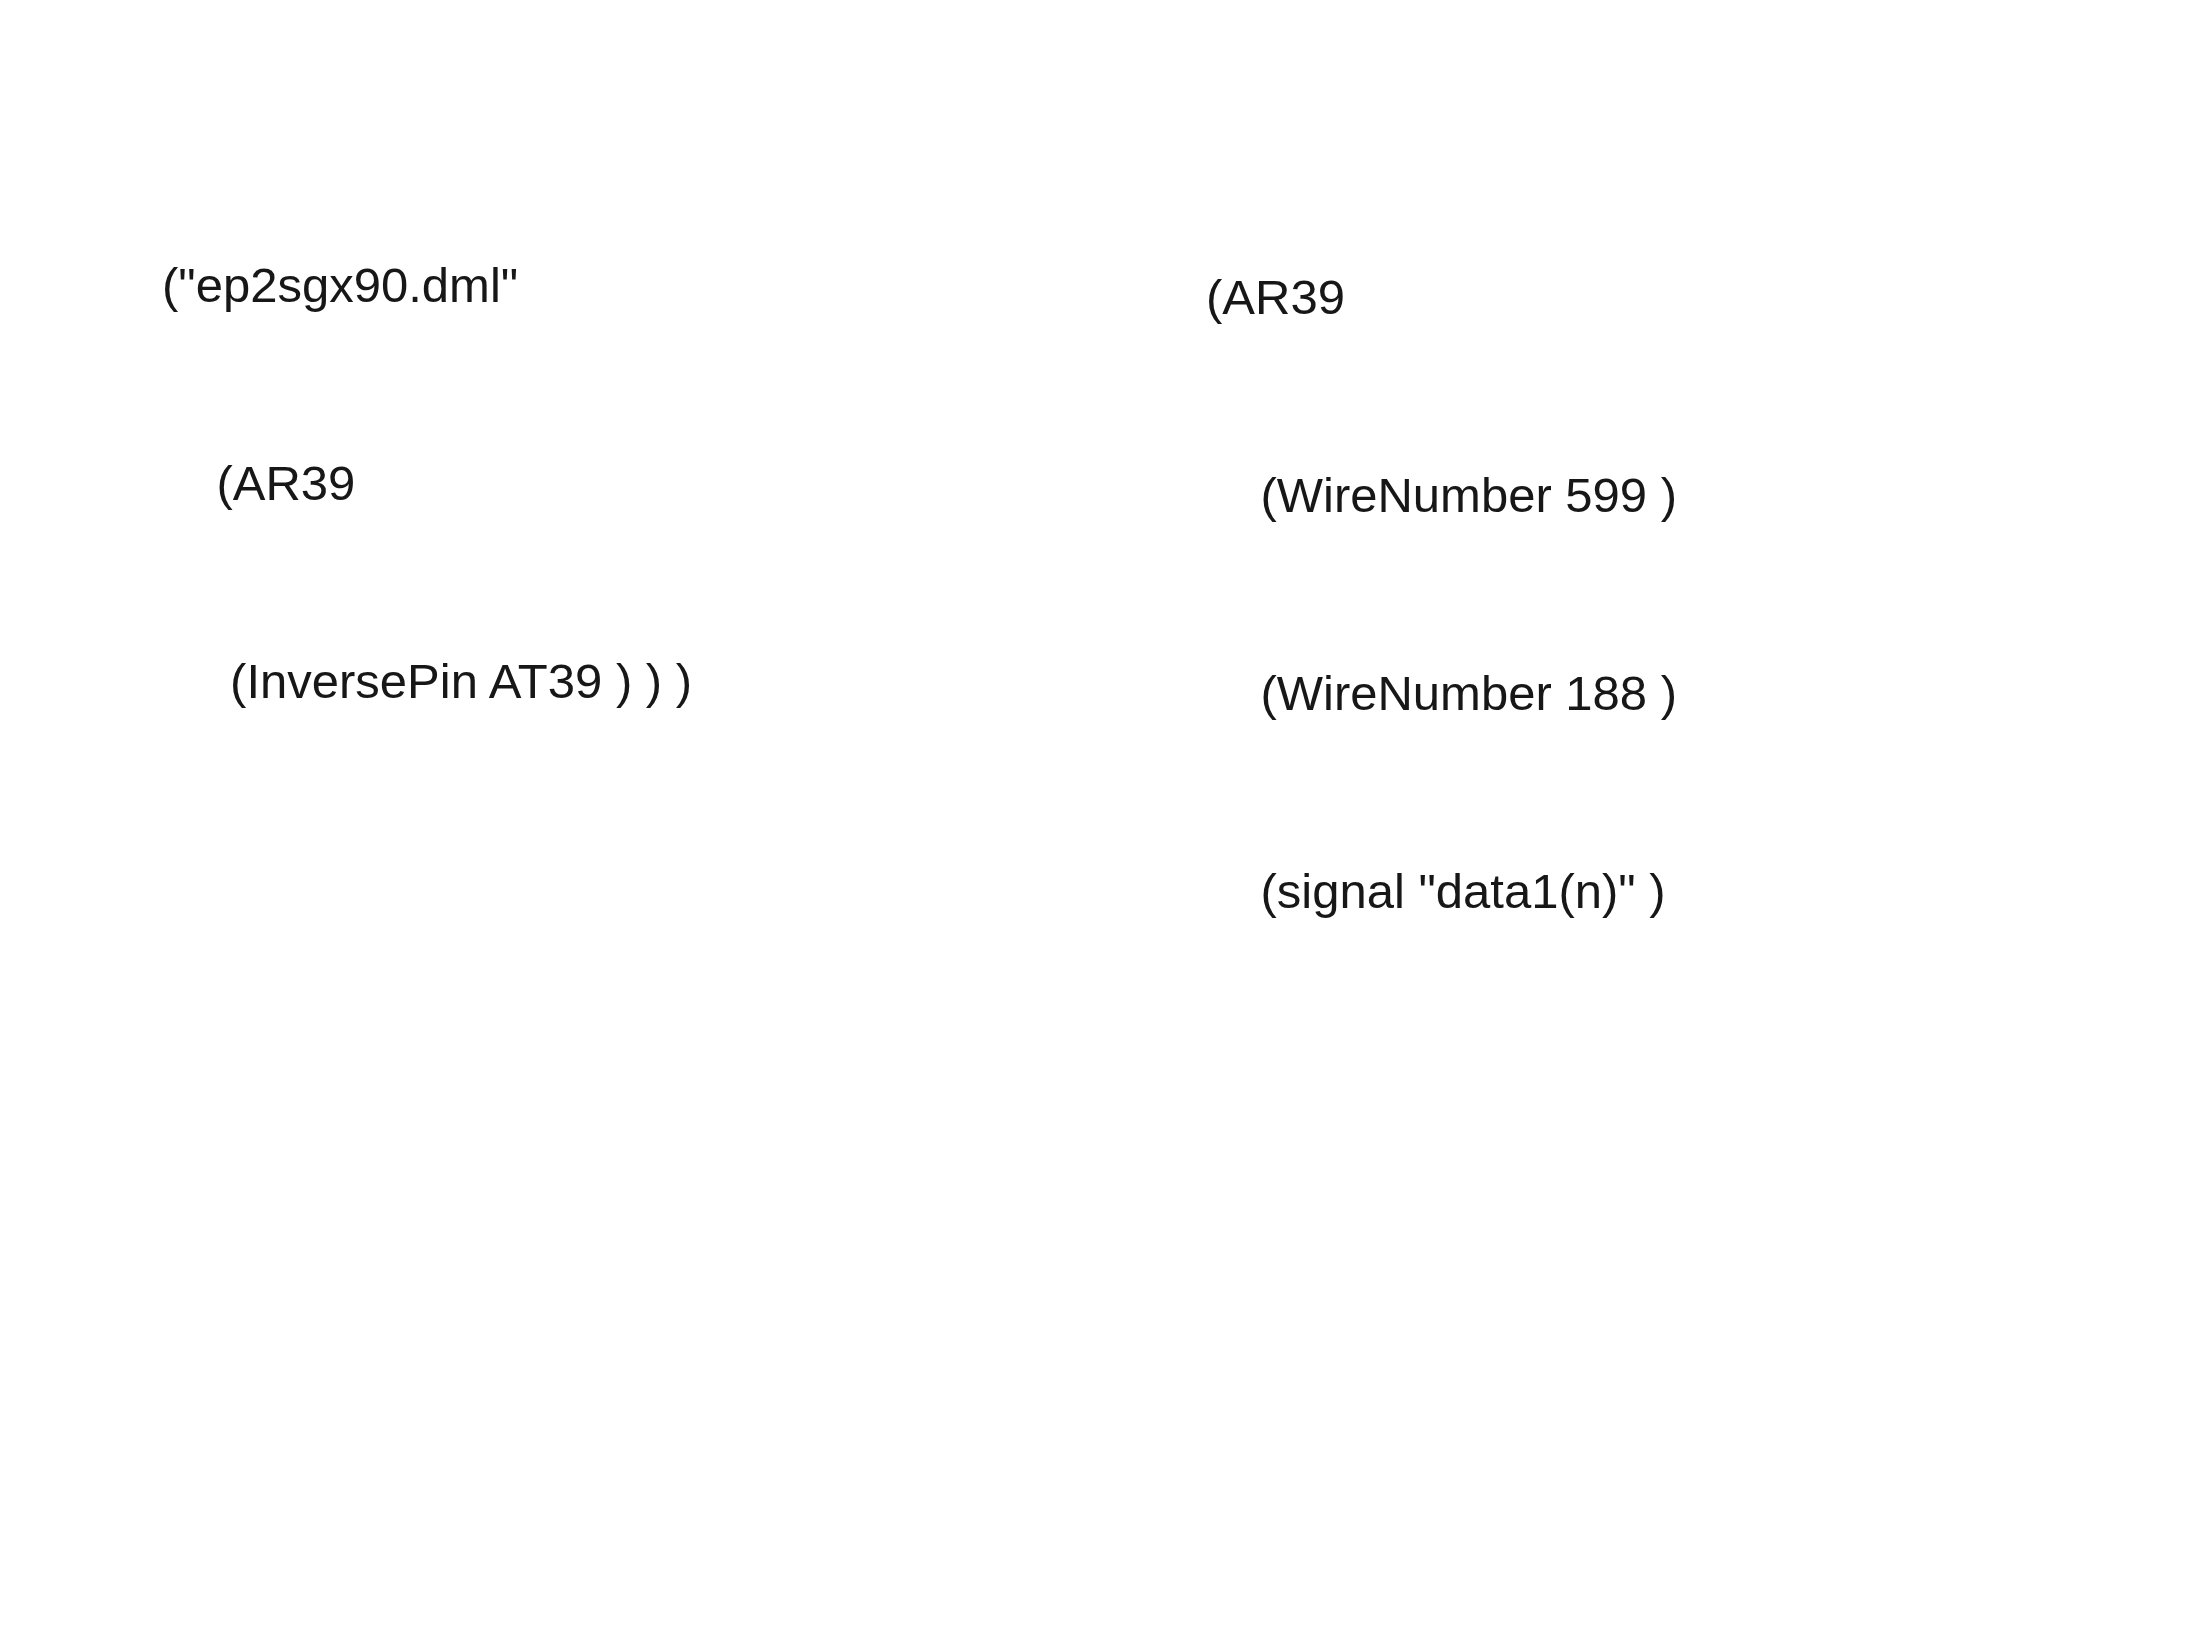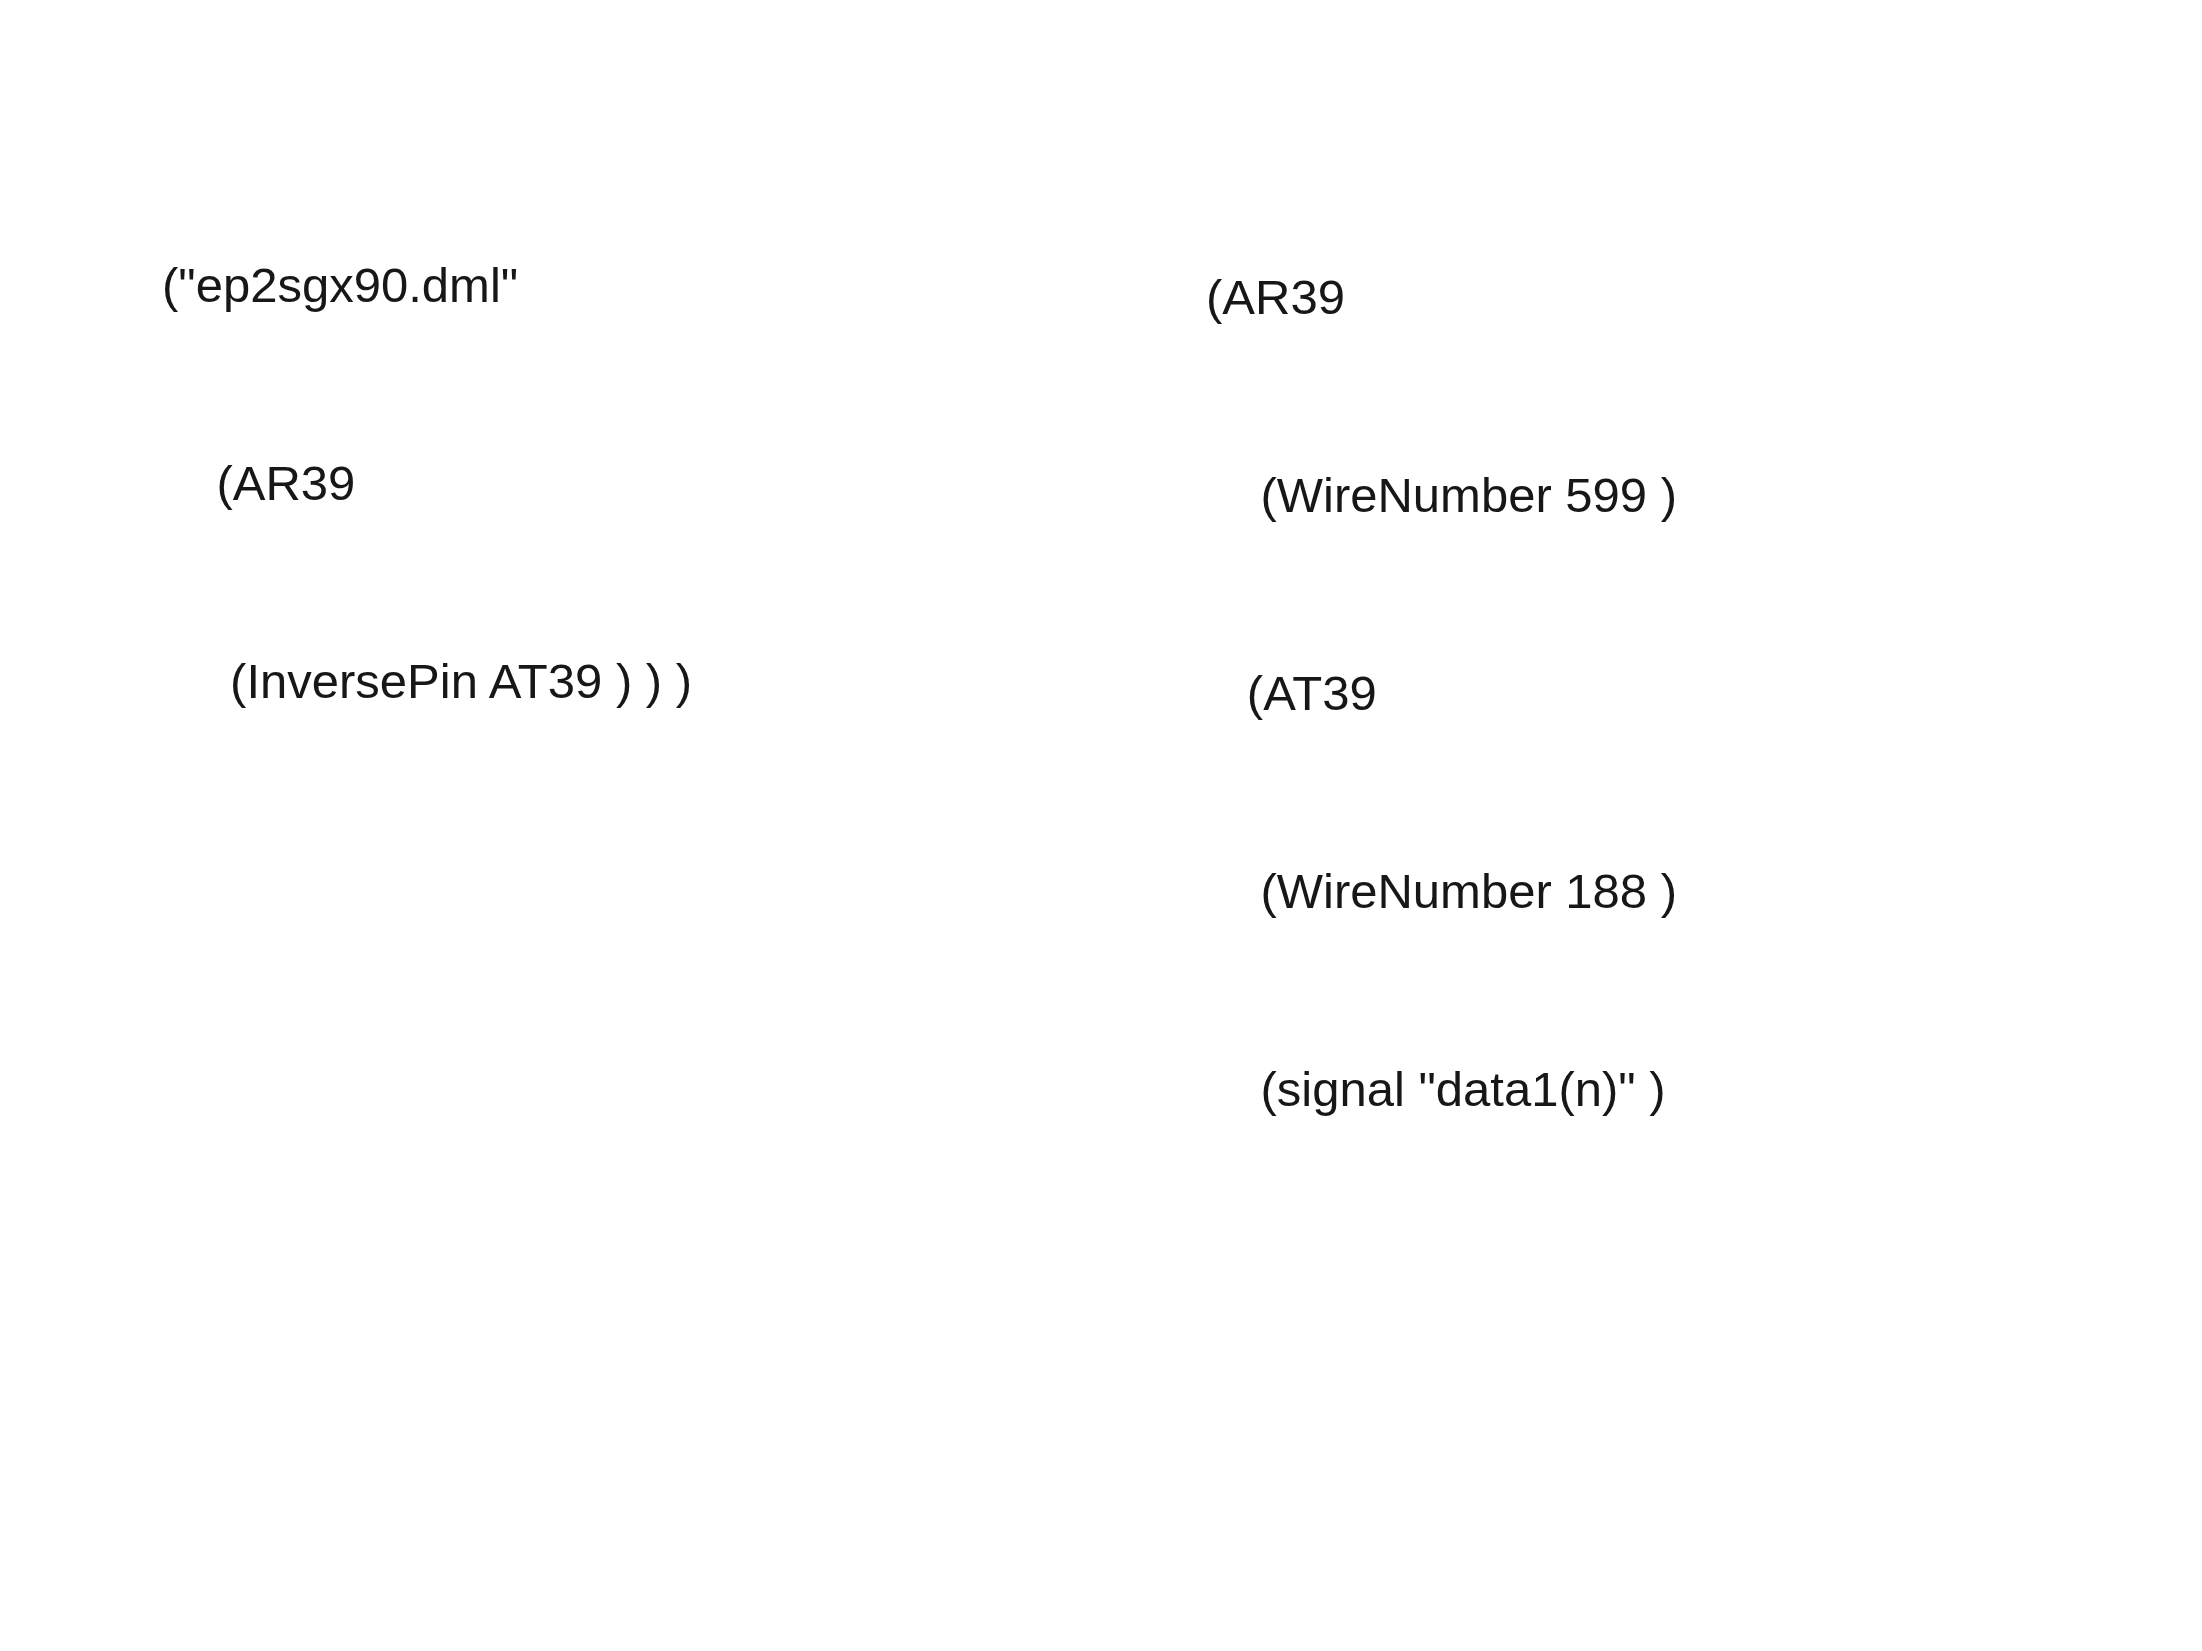--- a/index.html
+++ b/index.html
@@ -46,20 +46,19 @@
     
     
     
     
     
   </section>
 
   <section class="code-col col-right" style="color: rgb(23, 23, 23);">
     <div class="code-line">(AR39</div>
     <div class="code-line">    (WireNumber 599 )</div>
-    <div class="code-line">   (AT39</div>
     <div class="code-line">    (WireNumber 188 )</div>
     <div class="code-line">    (signal "data1(n)" )</div>
     
   </section>
 
 </main>
 
 
 </body></html>

